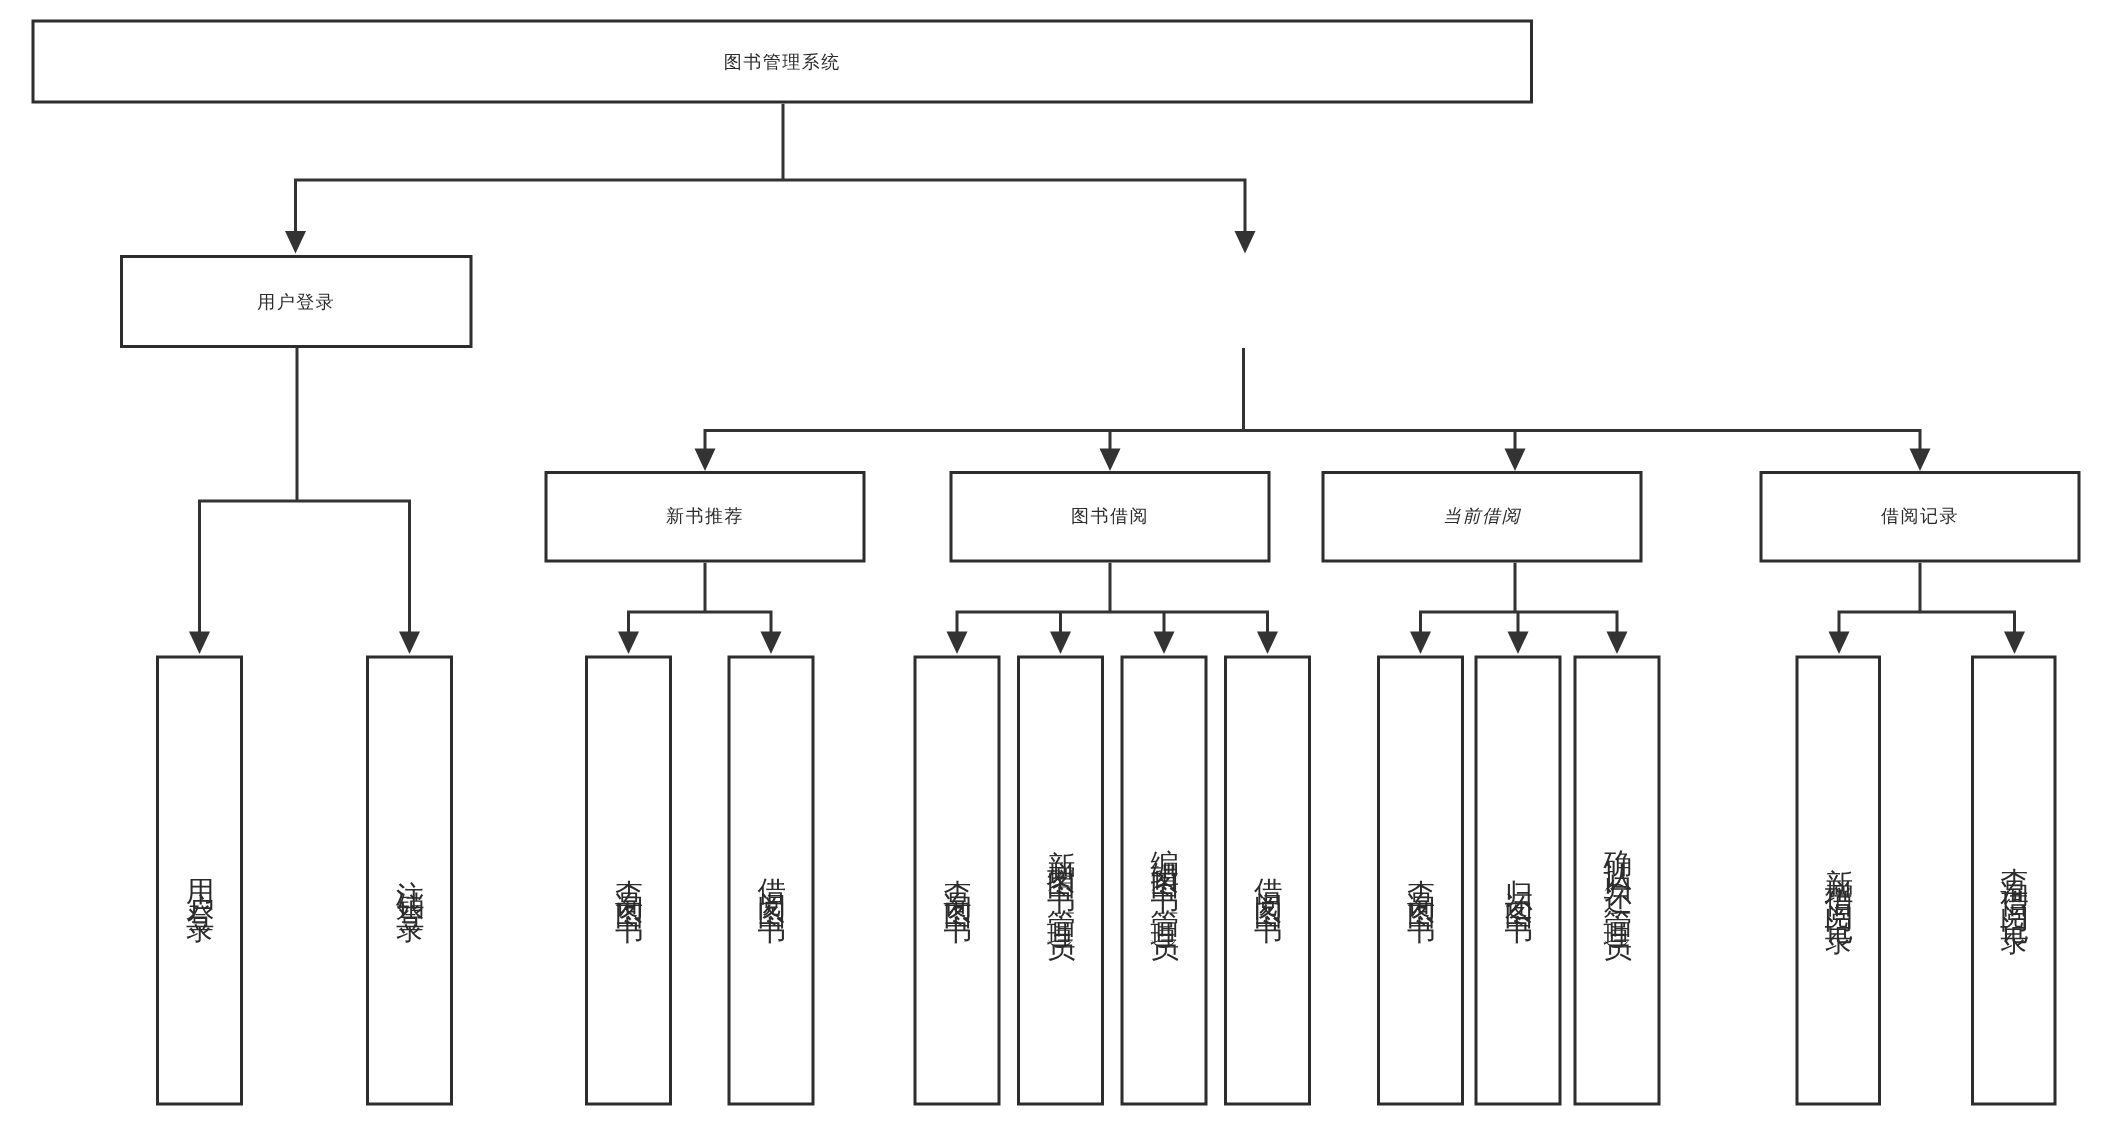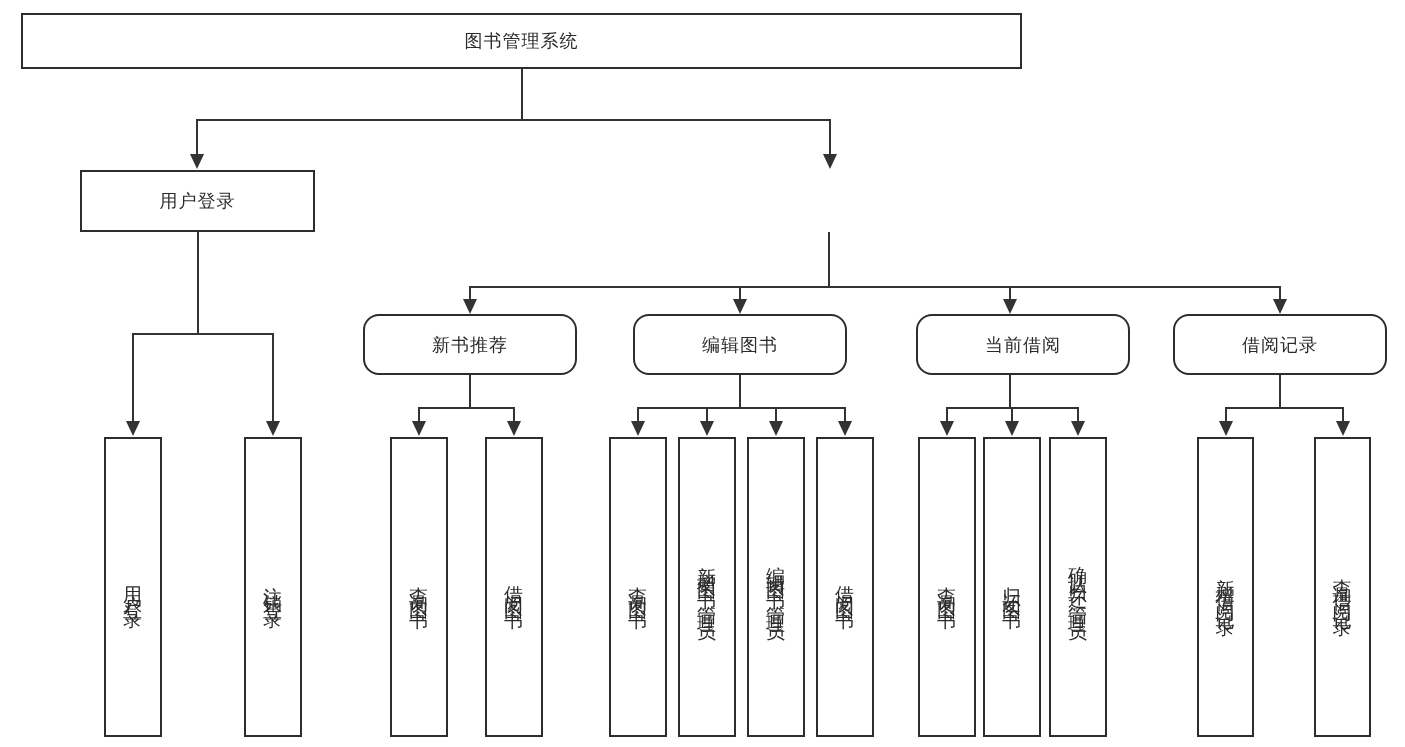--- a/index.html
+++ b/index.html
@@ -10,42 +10,42 @@
     font-family:"Liberation Sans", sans-serif;
     overflow:hidden;
   }
   .node{
     position:absolute;
     box-sizing:border-box;
     border:2px solid #2d2d2d;
     background:#ffffff;
     display:flex;align-items:center;justify-content:center;
     color:#2b2b2b;
-    font-size:18px;
+    font-size:12px;
     letter-spacing:1px;
     white-space:nowrap;
   }
   .leaf{
     position:absolute;
     box-sizing:border-box;
     border:2px solid #2d2d2d;
     background:#ffffff;
     display:flex;align-items:center;justify-content:center;
     color:#2b2b2b;
   }
   .leaf span{
     writing-mode:vertical-rl;
     text-orientation:mixed;
     font-size:19px;
     letter-spacing:8px;
     line-height:1;
   }
   
   .lvl2{top:170px;height:62px;}
-  .lvl3{top:314px;height:61px;width:214px;border-radius:16px;}
+  .lvl3{top:314px;height:61px;width:214px;}
   .lvl4{top:437px;height:300px;width:58px;}
   #connectors{position:absolute;left:0;top:0;}
   #watermark{
     position:absolute;
     right:8px;bottom:5px;
     font-size:21px;
     color:rgba(170,170,170,0.9);
     letter-spacing:1px;
     z-index:5;
   }
@@ -93,22 +93,22 @@
       <polygon points="1219,421 1233,421 1226,436"></polygon>
       <polygon points="1336,421 1350,421 1343,436"></polygon>
     </g>
   </svg>
 
   <div class="node" style="left:21px;top:13px;width:1001px;height:56px;">图书管理系统</div>
 
   <div class="node lvl2" style="left:80px;width:235px;">用户登录</div>
 
   <div class="node lvl3" style="left:363px;">新书推荐</div>
-  <div class="node lvl3" style="left:633px;">编辑图书</div>
-  <div class="node lvl3" style="left:916px;">当前借阅</div>
+  <div class="node lvl3" style="left:633px;">图书借阅</div>
+  <div class="node lvl3" style="left:881px;font-style:italic;">当前借阅</div>
   <div class="node lvl3" style="left:1173px;">借阅记录</div>
 
   <div class="leaf lvl4" style="left:104px;">
     <span>用户登录</span>
   </div>
   <div class="leaf lvl4" style="left:244px;">
     <span>注销登录</span>
   </div>
 
   <div class="leaf lvl4" style="left:390px;">

